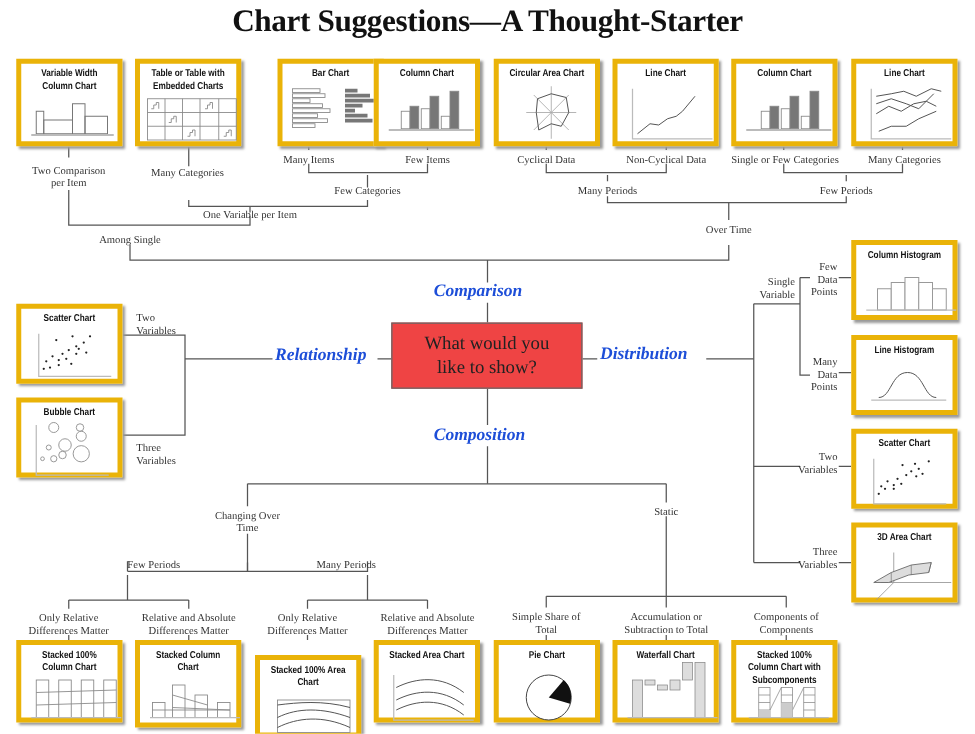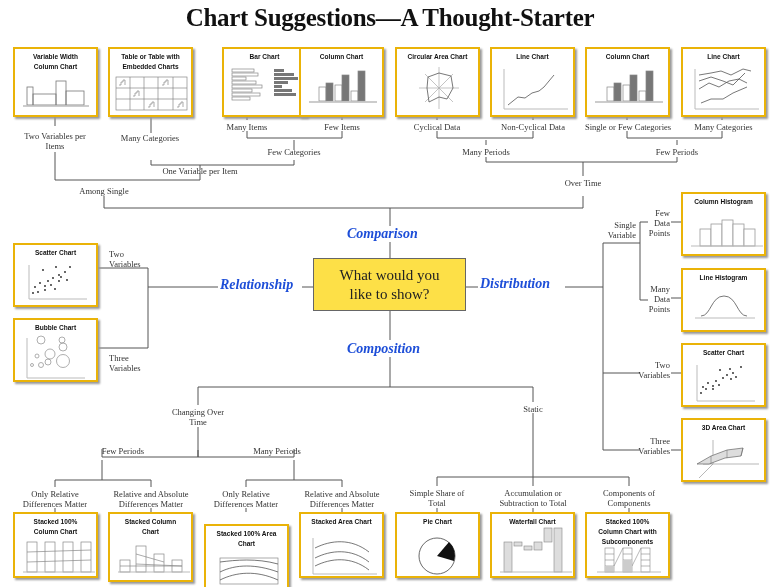--- a/index.html
+++ b/index.html
@@ -1,26 +1,26 @@
 <!DOCTYPE html>
 <html><head>
 <meta charset="utf-8">
 <style>
   html,body{margin:0;padding:0;background:#fff;}
   body{width:780px;height:587px;position:relative;overflow:hidden;font-family:"Liberation Serif","DejaVu Serif",serif;color:#222;}
   .title{position:absolute;left:0;top:4px;width:780px;text-align:center;font-size:25px;font-weight:bold;color:#111;letter-spacing:-0.3px;}
   svg#lines{position:absolute;left:0;top:0;}
-  .card{position:absolute;background:#fff;border:2px solid #eab308;box-shadow:2px 2px 2px #999;box-sizing:border-box;}
+  .card{position:absolute;background:#fff;border:4px solid #eab308;box-shadow:2px 2px 2px #999;box-sizing:border-box;}
   .card .ct{position:absolute;left:0;right:0;top:3px;text-align:center;font-family:"Liberation Sans Narrow","Liberation Sans",sans-serif;font-weight:bold;font-size:8px;line-height:10px;color:#111;transform:scaleX(0.82);}
   .card svg{position:absolute;left:0;top:0;}
   .lbl{position:absolute;font-size:8.5px;line-height:10px;color:#333;text-align:center;white-space:nowrap;}
   .lblr{position:absolute;font-size:8.5px;line-height:10px;color:#333;text-align:right;white-space:nowrap;}
   .lbll{position:absolute;font-size:8.5px;line-height:10px;color:#333;text-align:left;white-space:nowrap;}
   .cat{position:absolute;font-weight:bold;font-style:italic;font-size:14px;color:#1d4ed8;white-space:nowrap;background:#fff;padding:0 2px;}
-  .center{position:absolute;left:313px;top:258px;width:153px;height:53px;border:1px solid #666;background:#fde047;box-sizing:border-box;text-align:center;font-size:15px;line-height:19px;padding-top:7px;}
+  .center{position:absolute;left:313px;top:258px;width:153px;height:53px;border:1px solid #666;background:#ef4444;box-sizing:border-box;text-align:center;font-size:15px;line-height:19px;padding-top:7px;}
 </style>
 </head>
 <body>
 
 <div class="title">Chart Suggestions—A Thought-Starter</div>
 
 <svg id="lines" width="780" height="587">
   <g stroke="#555" stroke-width="1" fill="none">
 
     <path d="M55 117 V126 M55 152 V180 H200 V173"></path>
@@ -167,21 +167,21 @@
       <path d="M12 20 V60 H76" stroke="#bbb" fill="none" stroke-width="1"></path>
       <g fill="none" stroke="#555" stroke-width="0.8">
         <polyline points="16,26 28,24 38,22 48,26 60,20 68,22"></polyline>
         <polyline points="16,32 28,28 40,32 50,36 62,24"></polyline>
         <polyline points="16,40 26,34 36,38 46,32 56,30 64,34"></polyline>
         <polyline points="18,54 28,50 40,50 50,44 64,38"></polyline>
       </g>
     </svg>
 </div>
 
-<div class="lbl" style="left:20px;top:131px;width:70px;white-space:normal;">Two Variables per Items</div>
+<div class="lbl" style="left:20px;top:131px;width:70px;white-space:normal;">Two Comparison per Item</div>
 <div class="lbl" style="left:120px;top:133px;width:60px;white-space:normal;">Many Categories</div>
 <div class="lbl" style="left:217px;top:122px;width:60px;">Many Items</div>
 <div class="lbl" style="left:312px;top:122px;width:60px;">Few Items</div>
 <div class="lbl" style="left:254px;top:147px;width:80px;">Few Categories</div>
 <div class="lbl" style="left:150px;top:166px;width:100px;">One Variable per Item</div>
 <div class="lbl" style="left:69px;top:186px;width:70px;">Among Single</div>
 <div class="lbl" style="left:402px;top:122px;width:70px;">Cyclical Data</div>
 <div class="lbl" style="left:493px;top:122px;width:80px;">Non-Cyclical Data</div>
 <div class="lbl" style="left:578px;top:122px;width:100px;">Single or Few Categories</div>
 <div class="lbl" style="left:686px;top:122px;width:75px;">Many Categories</div>

